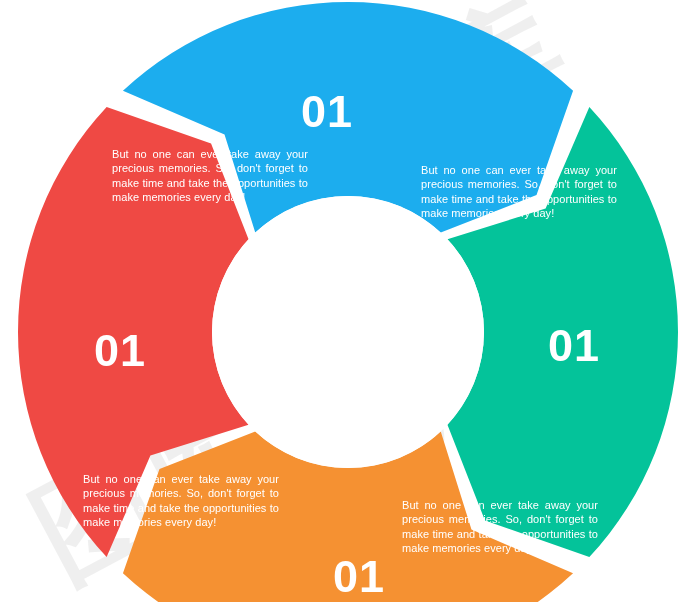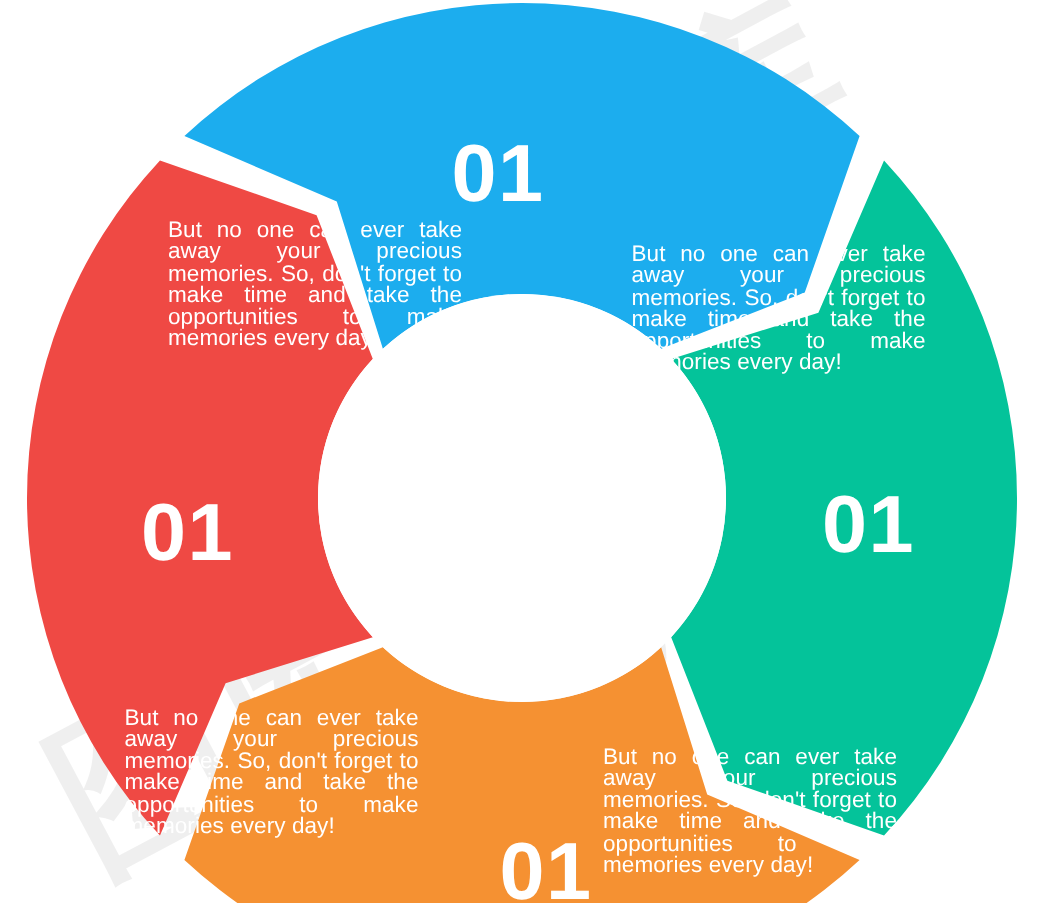--- a/index.html
+++ b/index.html
@@ -27,32 +27,32 @@
     top: 0;
     width: 700px;
     height: 602px;
     display: block;
   }
   .seg-text {
     position: absolute;
     width: 196px;
     color: #ffffff;
     font-family: "Liberation Sans", sans-serif;
-    font-size: 15px;
+    font-size: 11px;
     line-height: 14.4px;
     text-align: justify;
     text-justify: inter-word;
     letter-spacing: 0.05px;
     white-space: normal;
   }
   .seg-num {
     position: absolute;
     color: #ffffff;
     font-family: "Liberation Sans", sans-serif;
-    font-size: 54px;
+    font-size: 45px;
     font-weight: bold;
     letter-spacing: 1px;
     line-height: 1;
   }
   
   #text-red   { left: 112px; top: 147px; }
   #num-red    { left: 301px; top: 89px;  }
 
   #text-blue  { left: 421px; top: 163px; }
   #num-blue   { left: 548px; top: 323px; }

